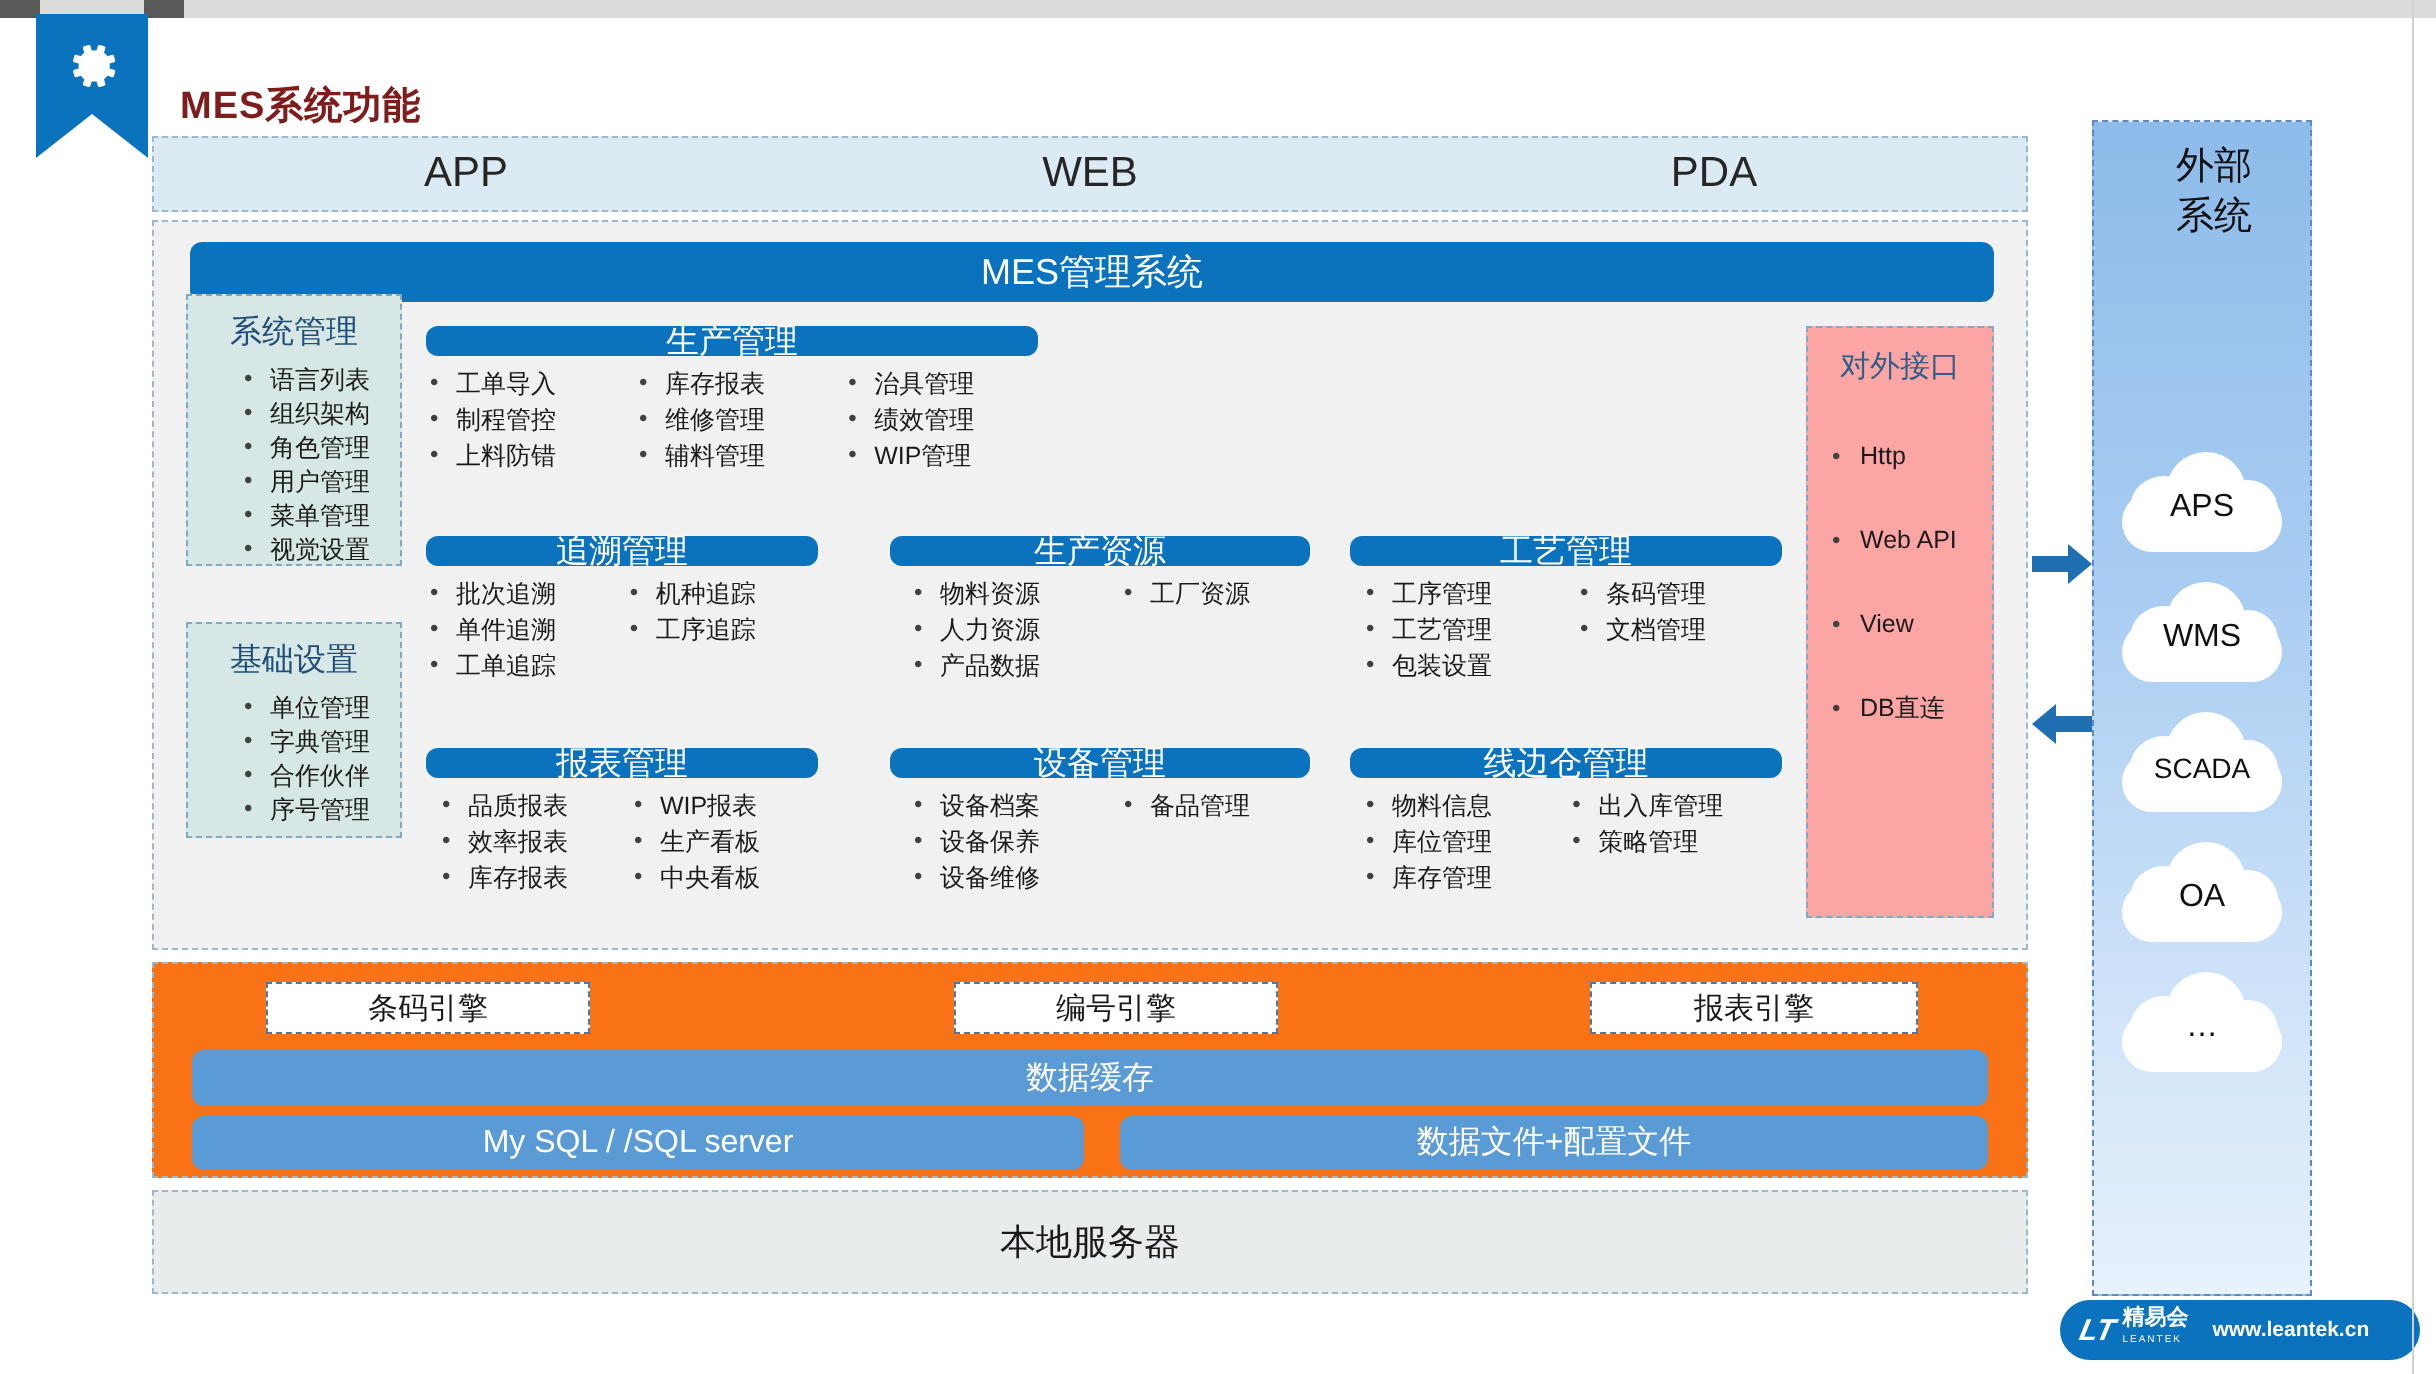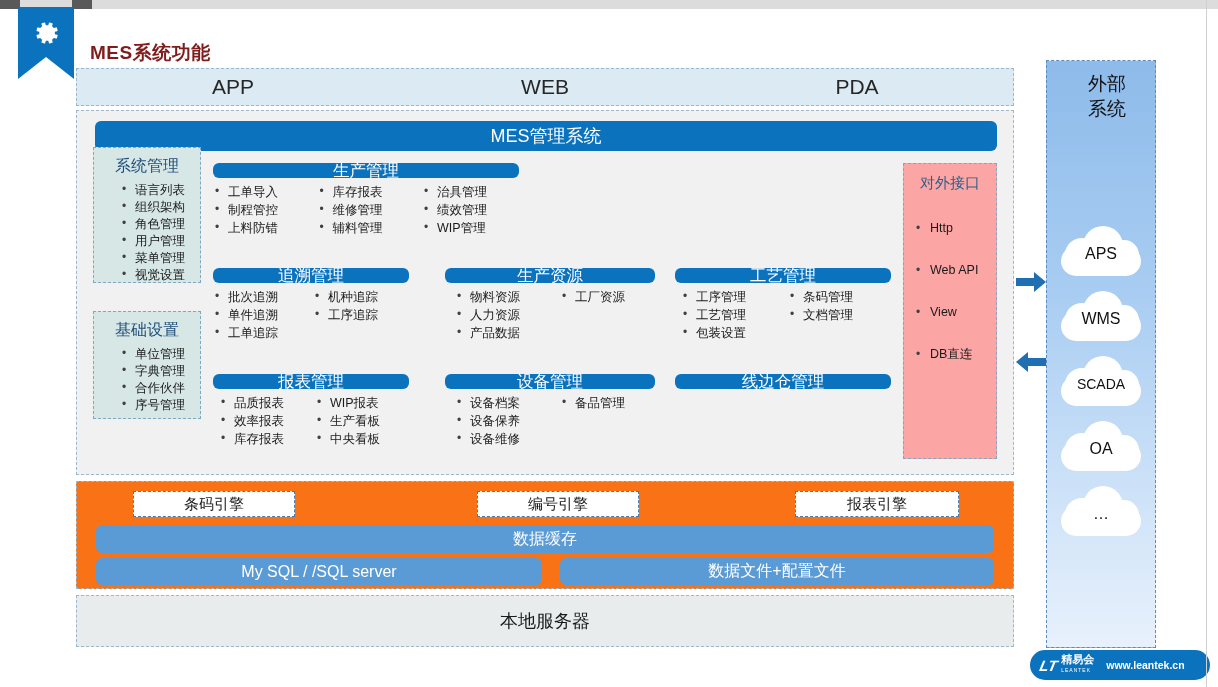--- a/index.html
+++ b/index.html
@@ -275,20 +275,35 @@
       <div class="mod-col" style="width:90px;">
           <ul>
         <li>备品管理</li>
       </ul>
         </div>
     </div>
   </div>
 
   <div class="module" style="left:598px;top:263px;width:216px;">
     <div class="mod-head">线边仓管理</div>
+    <div class="mod-body" style="padding-left:6px;">
+      <div class="mod-col" style="width:100px;">
+          <ul>
+        <li>物料信息</li>
+        <li>库位管理</li>
+        <li>库存管理</li>
+      </ul>
+        </div>
+      <div class="mod-col" style="width:104px;">
+          <ul>
+        <li>出入库管理</li>
+        <li>策略管理</li>
+      </ul>
+        </div>
+    </div>
   </div>
 
   <div id="box-api">
     <div class="sb-title">对外接口</div>
     <ul>
       <li>Http</li>
       <li>Web API</li>
       <li>View</li>
       <li>DB直连</li>
     </ul>

